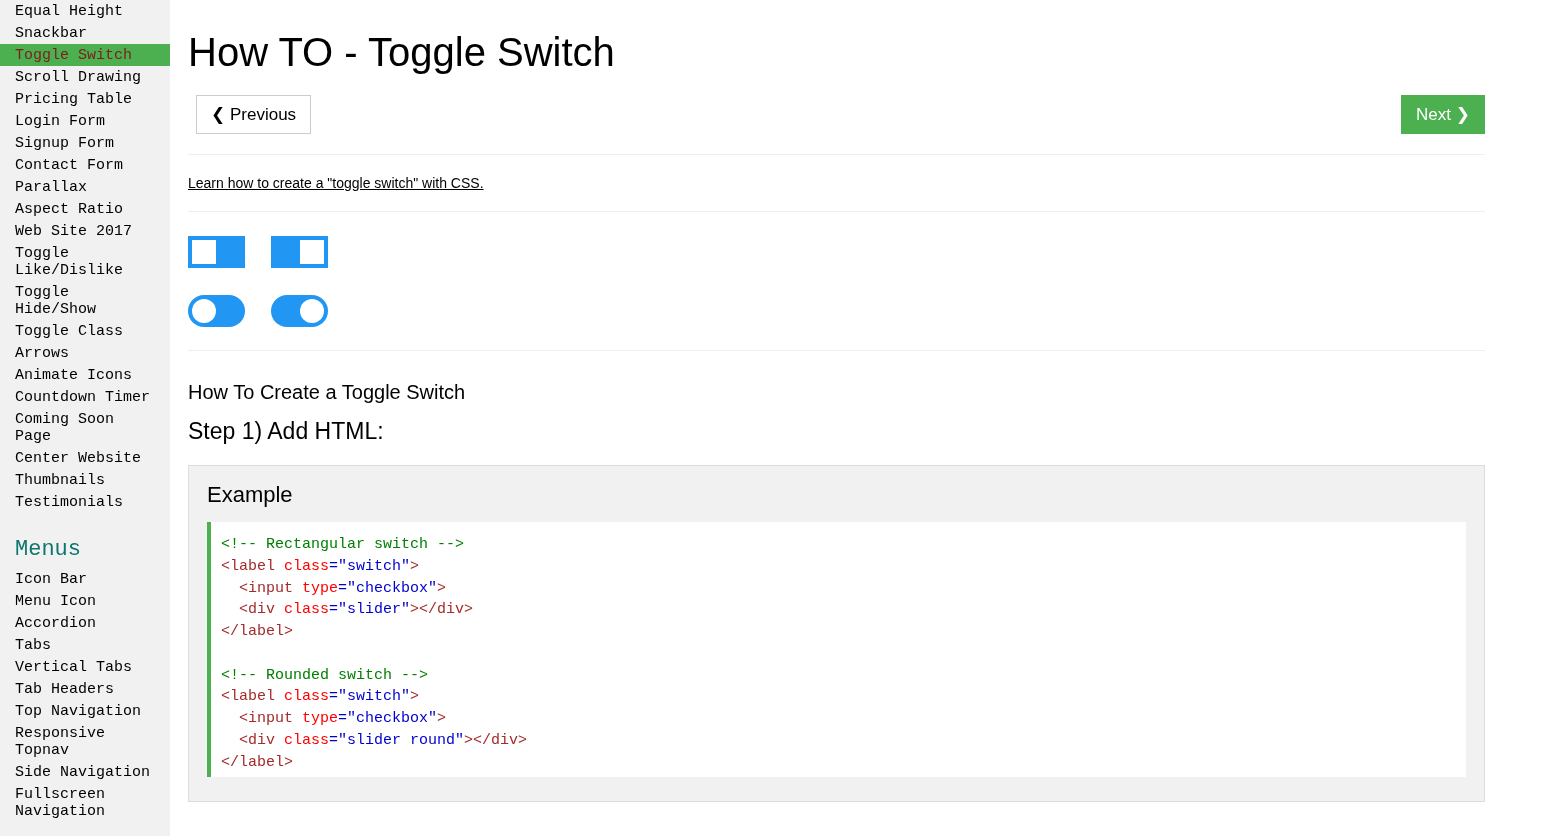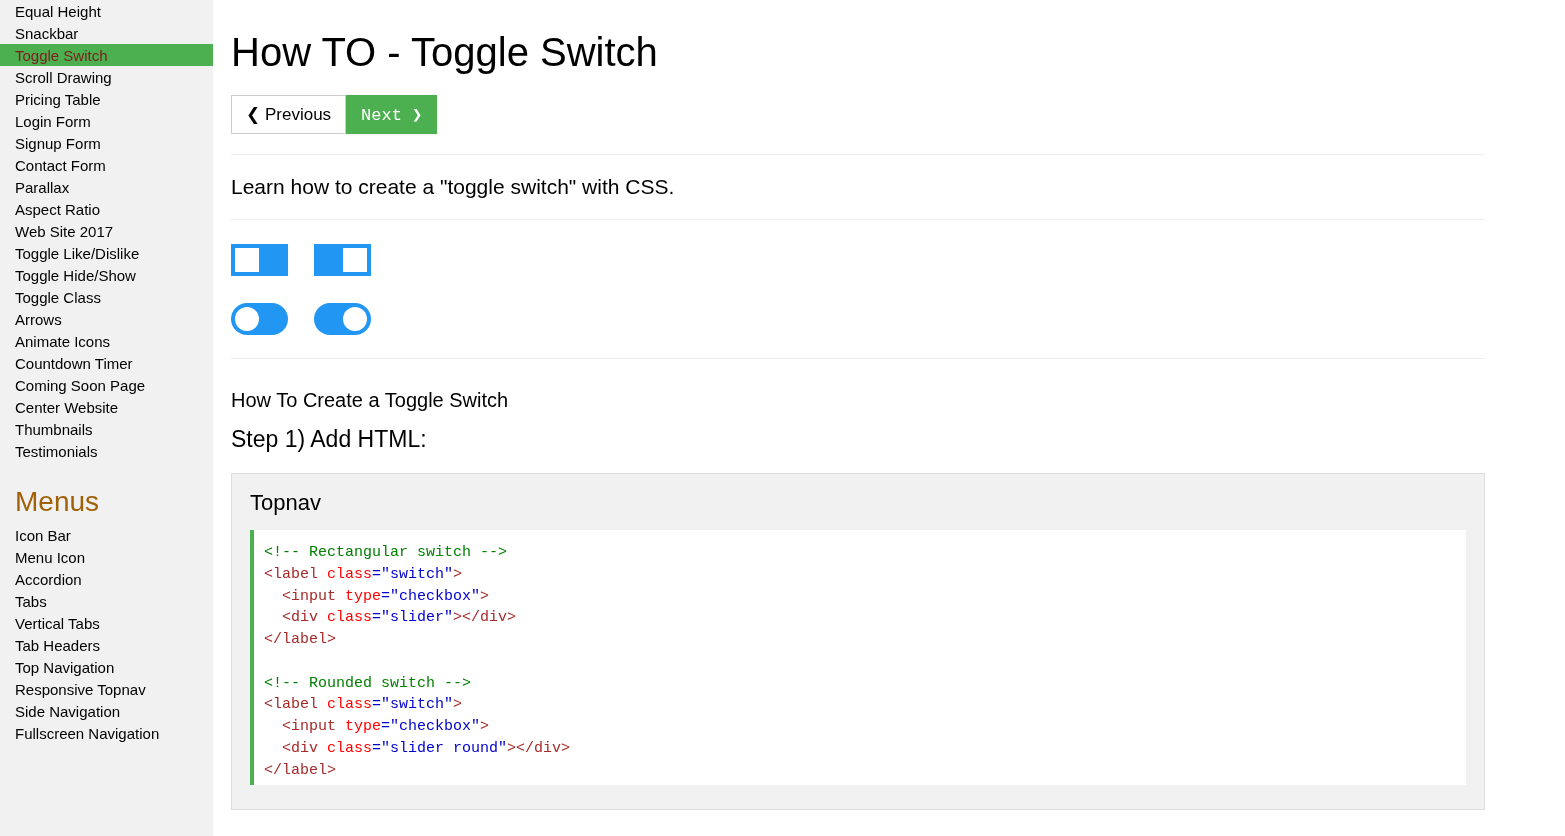--- a/index.html
+++ b/index.html
@@ -4,85 +4,87 @@
 <style>
 * { box-sizing: border-box; margin: 0; padding: 0; }
 body {
   font-family: "Segoe UI", Verdana, sans-serif;
   font-size: 15px;
   color: #000;
   background: #fff;
   display: flex;
 }
 .sidebar {
-  width: 213px;
+  width: 170px;
   background: #f1f1f1;
   height: 836px;
   overflow-y: auto;
   flex-shrink: 0;
   position: relative;
+  font-family: Liberation Mono, monospace;
 }
 .sidebar::-webkit-scrollbar { width: 10px; }
 .sidebar::-webkit-scrollbar-track { background: #f1f1f1; }
 .sidebar::-webkit-scrollbar-thumb { background: #999; }
 .sidebar a {
   display: block;
   padding: 2.5px 15px;
   color: #000;
   text-decoration: none;
   font-size: 15px;
   cursor: pointer;
 }
 .sidebar a.active {
   background: #4caf50;
   color: #7f1d1d;
 }
 .sidebar h2 {
-  font-size: 28px;
+  font-size: 22px;
   font-weight: 400;
   padding: 24px 15px 6px 15px;
-  color: #a16207;
+  color: #0f766e;
 }
 .main {
   flex: 1;
   padding: 20px 80px 20px 18px;
   overflow-y: auto;
   height: 836px;
   border-radius: 14px;
 }
 .main h1 {
   font-size: 40px;
   font-weight: 400;
   margin: 10px 0 20px 0;
 }
 .main h2.section {
   font-size: 20px;
   font-weight: 400;
   margin: 30px 0 14px 0;
 }
 .nav-row {
   display: flex;
+  justify-content: space-between;
   margin-bottom: 20px;
+  margin-left: 8px;
 }
 .btn-prev, .btn-next {
   display: inline-block;
   padding: 8px 14px;
   font-size: 17px;
   cursor: pointer;
   border: 1px solid #ccc;
   background: #fff;
 }
 .btn-next {
   background: #4caf50;
   color: #fff;
   border: 1px solid #4caf50;
-  font-family: Liberation Mono, monospace;
 }
 hr { border: none; border-top: 1px solid #eee; margin: 20px 0; }
-.intro { font-size: 21px; margin: 16px 0 14px 0; }
+.intro { font-size: 14px; margin: 16px 0 14px 0; text-decoration: underline; }
 .switch-row { margin: 24px 0 14px 0; }
 .switch {
   position: relative;
   display: inline-block;
   width: 57px;
   height: 32px;
   margin-right: 22px;
 }
 .slider {
   position: absolute;
@@ -187,21 +189,21 @@
     <span class="switch"><span class="slider round"></span></span>
     <span class="switch"><span class="slider round on"></span></span>
   </div>
 
   <hr>
 
   <h2 class="section">How To Create a Toggle Switch</h2>
   <p class="step">Step 1) Add HTML:</p>
 
   <div class="example-box">
-    <h3>Topnav</h3>
+    <h3>Example</h3>
     <div class="code-block"><span class="c-comment">&lt;!-- Rectangular switch --&gt;</span>
 <span class="c-tag">&lt;</span><span class="c-tag">label</span><span class="c-attr"> class</span><span class="c-val">="switch"</span><span class="c-tag">&gt;</span>
 <span class="c-tag">  &lt;</span><span class="c-tag">input</span><span class="c-attr"> type</span><span class="c-val">="checkbox"</span><span class="c-tag">&gt;</span>
 <span class="c-tag">  &lt;</span><span class="c-tag">div</span><span class="c-attr"> class</span><span class="c-val">="slider"</span><span class="c-tag">&gt;&lt;/</span><span class="c-tag">div</span><span class="c-tag">&gt;</span>
 <span class="c-tag">&lt;/</span><span class="c-tag">label</span><span class="c-tag">&gt;</span>
 
 <span class="c-comment">&lt;!-- Rounded switch --&gt;</span>
 <span class="c-tag">&lt;</span><span class="c-tag">label</span><span class="c-attr"> class</span><span class="c-val">="switch"</span><span class="c-tag">&gt;</span>
 <span class="c-tag">  &lt;</span><span class="c-tag">input</span><span class="c-attr"> type</span><span class="c-val">="checkbox"</span><span class="c-tag">&gt;</span>
 <span class="c-tag">  &lt;</span><span class="c-tag">div</span><span class="c-attr"> class</span><span class="c-val">="slider round"</span><span class="c-tag">&gt;&lt;/</span><span class="c-tag">div</span><span class="c-tag">&gt;</span>

